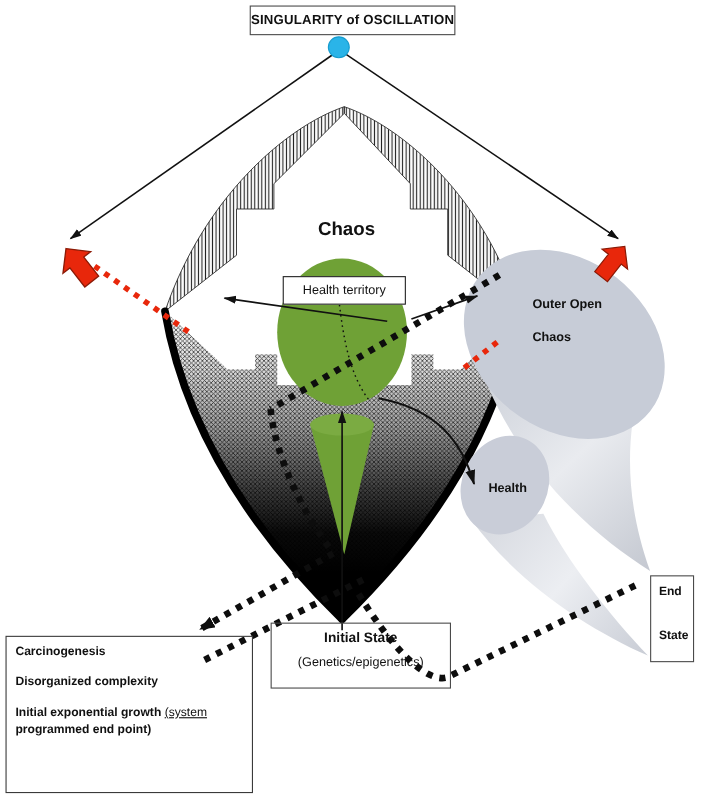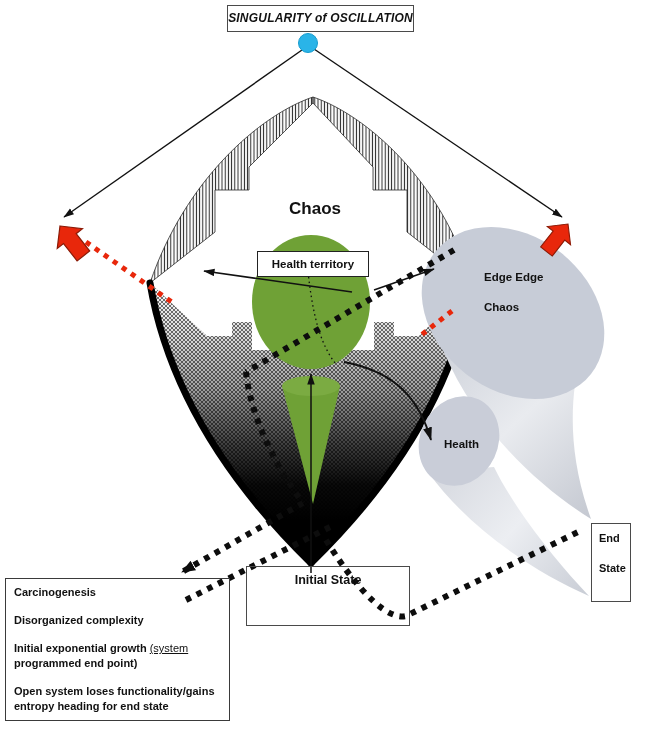--- a/index.html
+++ b/index.html
@@ -7,29 +7,29 @@
     position:relative;width:646px;height:735px;background:#ffffff;overflow:hidden;
     font-family:"Liberation Sans", sans-serif;color:#111;
   }
   #shapes{position:absolute;left:0;top:0;}
   .abs{position:absolute;}
   .box{
     position:absolute;border:1.4px solid #4a4a4a;background:#fff;box-sizing:border-box;
   }
   .b{font-weight:bold;}
   .title-box{left:227px;top:5px;width:187px;height:27px;line-height:25px;text-align:center;
-    font-size:12px;font-weight:bold;letter-spacing:0.2px;font-style:italic;}
+    font-size:12px;font-weight:bold;letter-spacing:0.2px;}
   .chaos-label{left:280px;top:199px;width:70px;text-align:center;font-size:17px;font-weight:bold;}
   .health-box{left:257px;top:251px;width:112px;height:26px;line-height:24px;text-align:center;
-    font-size:11.5px;font-weight:bold;border-width:1.5px;border-color:#222;}
+    font-size:11.5px;font-weight:normal;border-width:1.5px;border-color:#222;}
   .outer-edge-1{left:484px;top:271px;font-size:11.5px;font-weight:bold;}
   .outer-edge-2{left:484px;top:301px;font-size:11.5px;font-weight:bold;}
   .entropy-label{left:444px;top:438px;font-size:11.5px;font-weight:bold;}
   .end-box{left:591px;top:523px;width:40px;height:79px;padding:8px 0 0 7px;font-size:11px;font-weight:bold;}
-  .end-box .l2{margin-top:18px;}
+  .end-box .l2{margin-top:28px;}
   .init-box{left:246px;top:566px;width:164px;height:60px;text-align:center;background:transparent;}
   .init-title{margin-top:6px;font-size:12.5px;font-weight:bold;}
   .init-sub{margin-top:9px;font-size:11.5px;}
   .notes-box{left:5px;top:578px;width:225px;height:143px;border-width:1.5px;border-color:#3a3a3a;
     background:transparent;padding:6px 4px 0 8px;font-size:11px;line-height:15px;}
   .notes-box p{margin:0 0 0 0;}
   .notes-box p + p{margin-top:13px;}
   .u{text-decoration:underline;font-weight:normal;}
   .reg{font-weight:bold;}
 </style>
@@ -125,34 +125,34 @@
   <div class="box title-box">
     <span>SINGULARITY of OSCILLATION</span>
   </div>
 
   <div class="abs chaos-label">Chaos</div>
 
   <div class="box health-box">
     <span>Health territory</span>
   </div>
 
-  <div class="abs outer-edge-1">Edge Edge</div>
+  <div class="abs outer-edge-1">Outer Open</div>
   <div class="abs outer-edge-2">Chaos</div>
 
   <div class="abs entropy-label">Health</div>
 
   <div class="box end-box">
     <div>End</div>
     <div class="l2">State</div>
   </div>
 
   <div class="box init-box">
     <div class="init-title">Initial State</div>
+    <div class="init-sub">(Genetics/epigenetics)</div>
   </div>
 
   <div class="box notes-box">
     <p class="b">Carcinogenesis</p>
     <p class="b">Disorganized complexity</p>
     <p><span class="b">Initial exponential growth </span><span class="u">(system</span> <span class="reg">programmed end point)</span></p>
-    <p class="b">Open system loses functionality/gains entropy heading for end state</p>
   </div>
 
 </div>
 
 </body></html>

